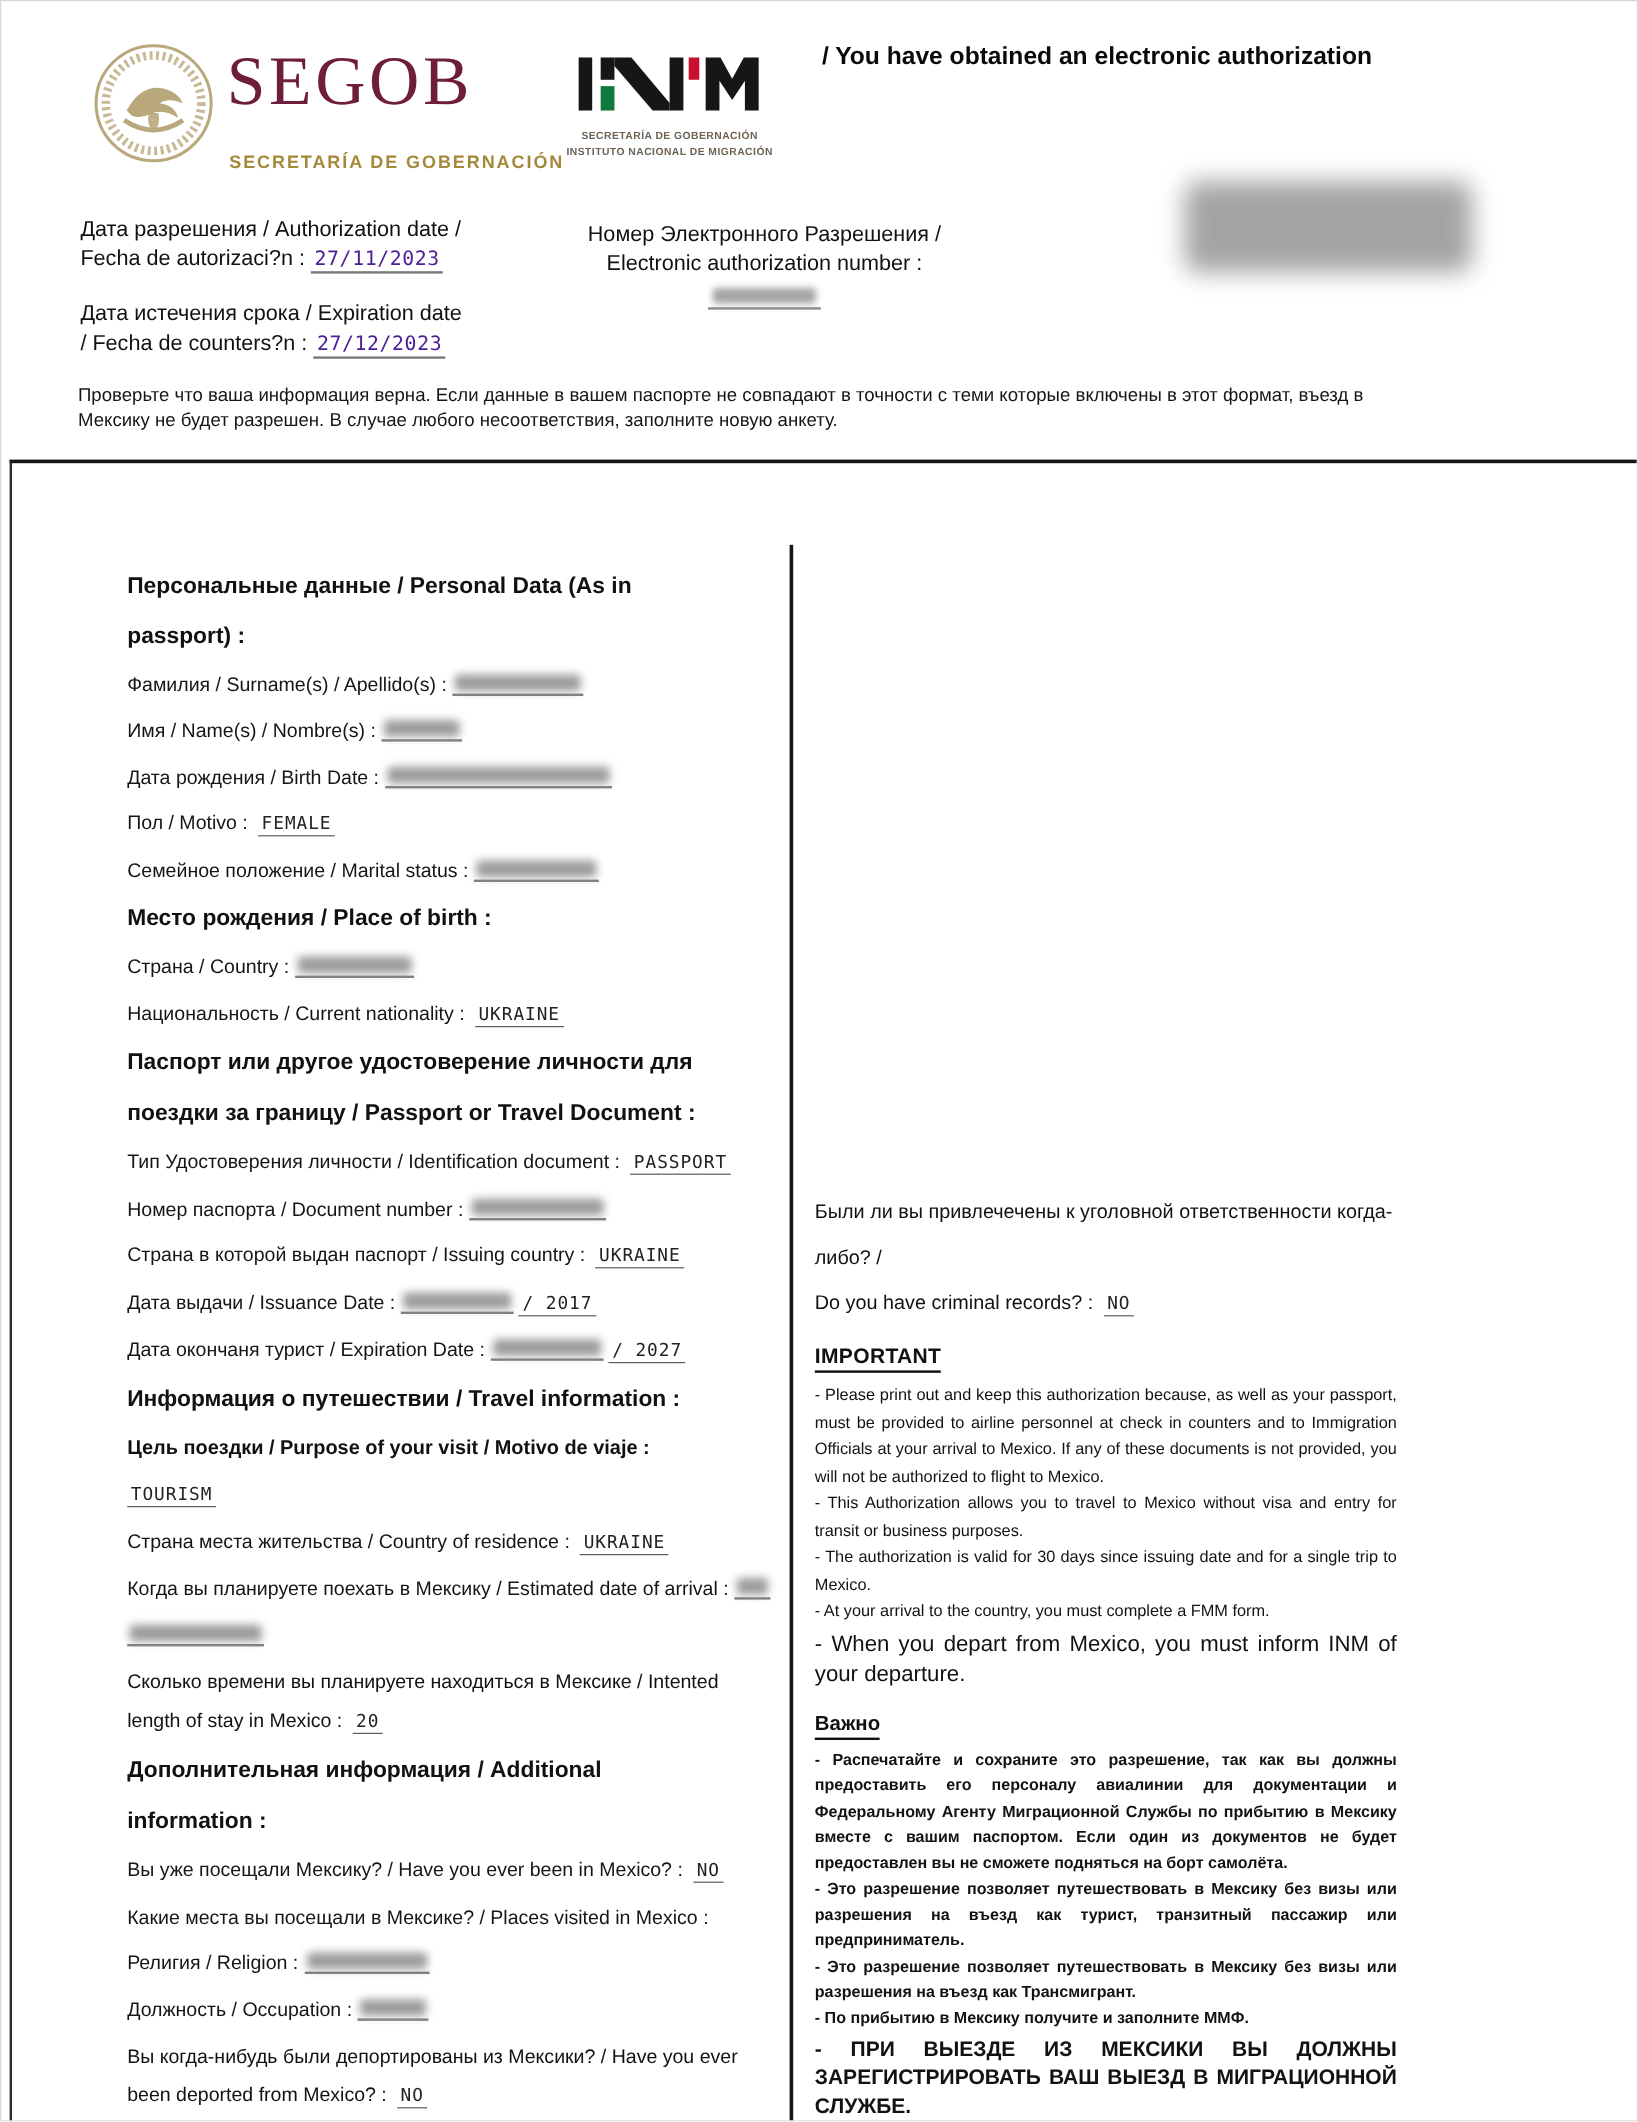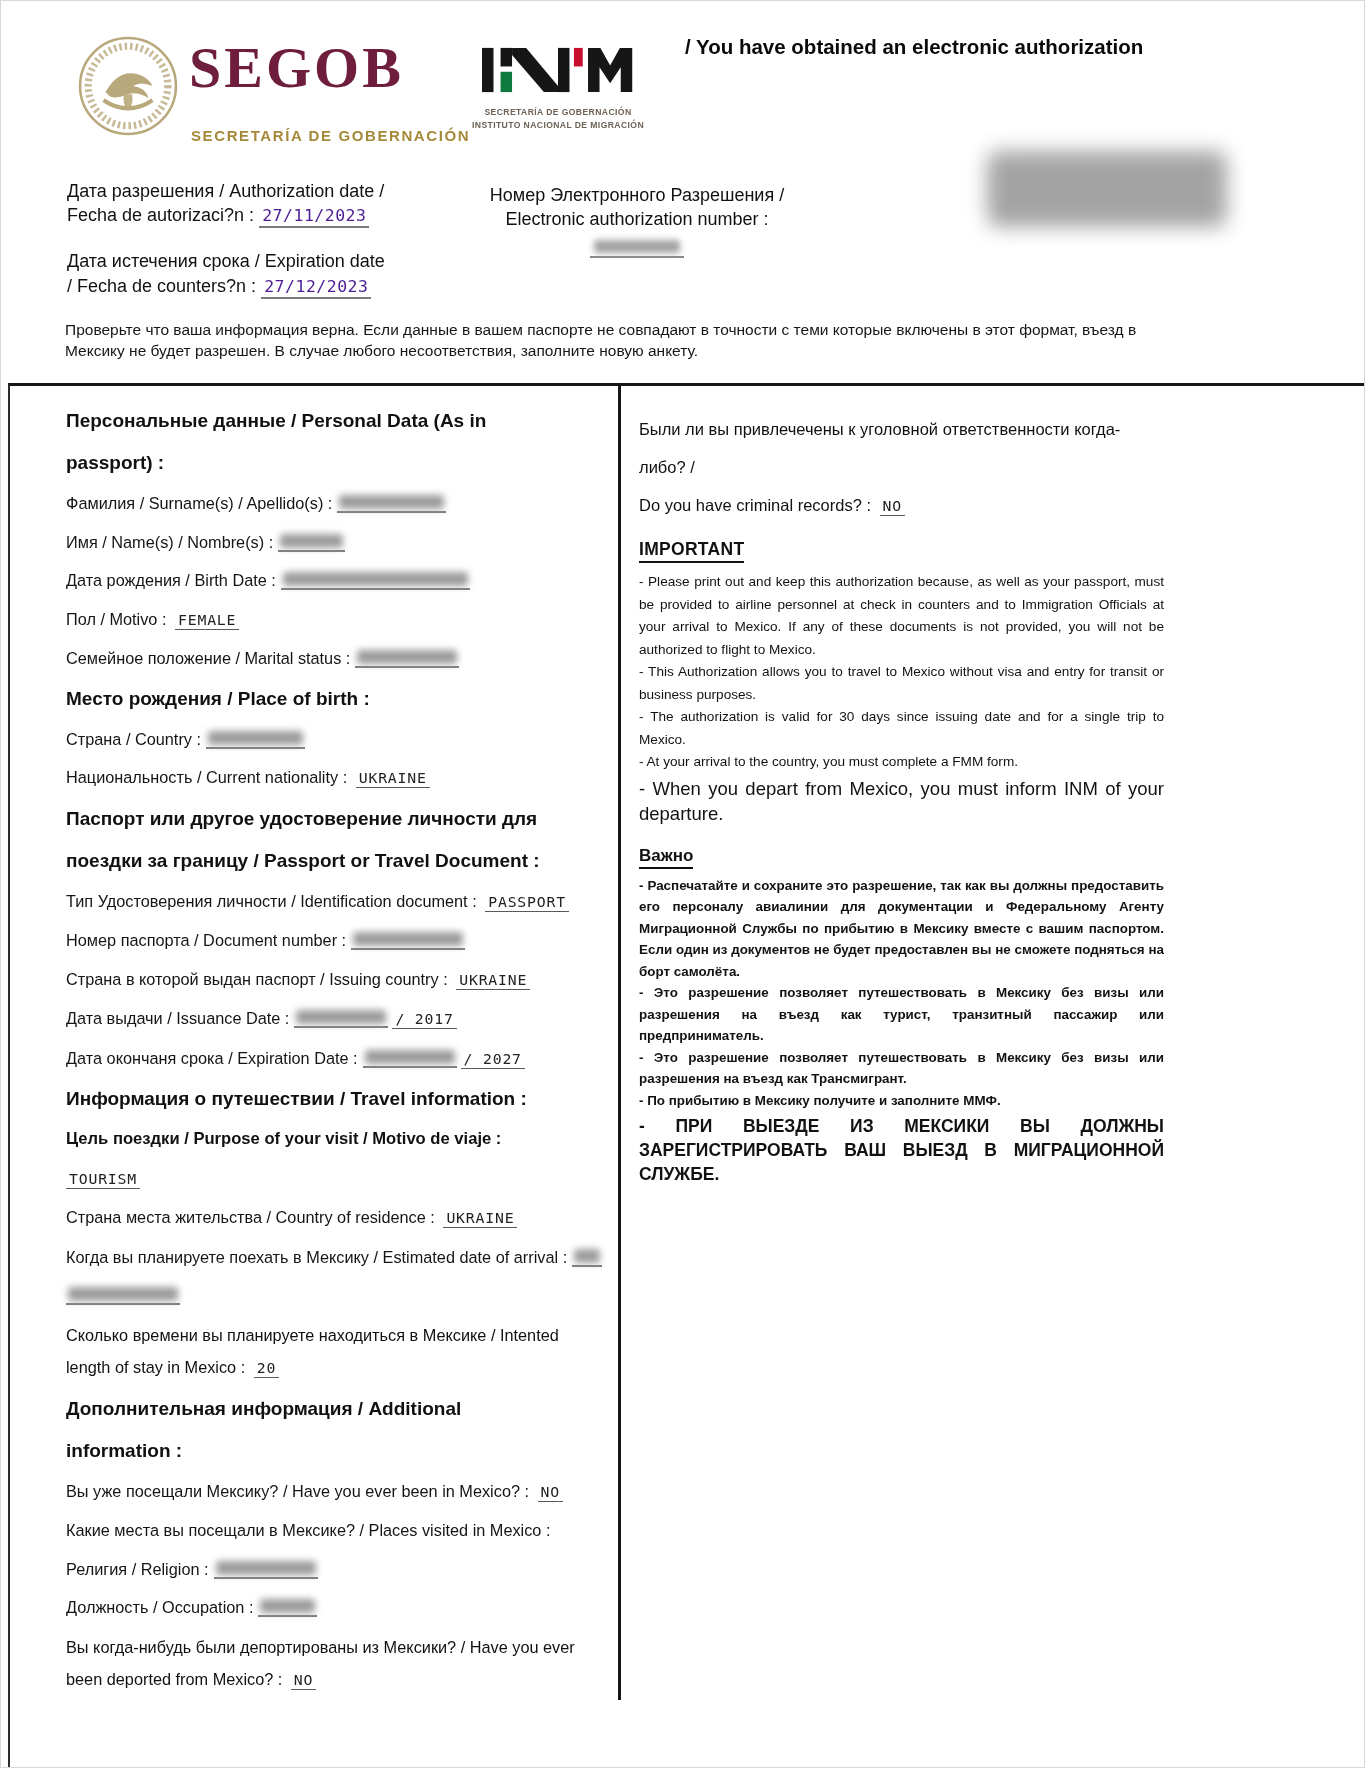--- a/index.html
+++ b/index.html
@@ -7,21 +7,21 @@
     position:relative; width:1365px; height:1768px; margin:0 auto;
     background:#fff; color:#111;
     font-family:"Liberation Sans","DejaVu Sans",sans-serif;
     border:1px solid #d8d8d8; box-sizing:border-box; overflow:hidden;
   }
 
   
   .coat { position:absolute; left:76px; top:34px; width:102px; height:102px; }
   .segob-word {
     position:absolute; left:188px; top:38px; line-height:1;
-    font-family:"Liberation Serif","DejaVu Serif",serif; font-weight:bold;
+    font-family:"Liberation Serif","DejaVu Serif",serif; font-weight:normal;
     font-size:58px; letter-spacing:3px; color:var(--segob-maroon,#6e1d3c);
   }
   .segob-sub {
     position:absolute; left:190px; top:126px; font-size:15px; font-weight:bold;
     color:var(--segob-gold,#a5893a); letter-spacing:1.6px;
   }
   .inm { position:absolute; left:462px; top:42px; width:190px; text-align:center; }
   .inm svg { width:152px; height:54px; }
   .inm-sub { margin-top:5px; font-size:8.6px; font-weight:bold; color:#6d6156; letter-spacing:.4px; line-height:1.5; }
   .doc-title { position:absolute; left:684px; top:34px; margin:0; width:600px;
@@ -38,21 +38,21 @@
   .authnum-redact i { display:block; height:13px; background:#a3a3a3; filter:blur(3px);
                       border-radius:3px; margin:0 4px 3px; }
   .redact-big { position:absolute; left:986px; top:150px; width:240px; height:76px;
                 background:#8d8d8d; border-radius:12px; filter:blur(10px); opacity:.8; }
   .notice { position:absolute; left:64px; top:318px; width:1110px; margin:0;
             font-size:15.5px; line-height:21px; color:#161616; }
 
   
   .content { position:absolute; left:7px; right:0; top:382px; bottom:0;
              border-top:3px solid #161616; border-left:2px solid #2c2c2c;
-             display:flex; align-items:flex-start; }
+             display:flex; align-items:flex-end;padding-left:40px; }
   .col-left  { width:611px; box-sizing:border-box; border-right:3px solid #161616;
                padding:14px 24px 0 56px; }
   .col-right { flex:1; box-sizing:border-box; padding:24px 200px 0 18px; }
 
   .col-left h2 { font-size:19px; font-weight:bold; line-height:42px; margin:0; max-width:505px; }
   .mt10 { margin-top:10px; } .mt12 { margin-top:12px; } .mt16 { margin-top:16px; } .mt30 { margin-top:30px; }
 
   .row    { font-size:16.3px; line-height:38.5px; color:#151515; }
   .row-2l { font-size:16.3px; line-height:32px; padding:4px 0; }
   .nowrap { white-space:nowrap; }
@@ -184,21 +184,21 @@
         <span>Номер паспорта / Document number :</span><span class="redact"><i class="w110"></i></span>
       </div>
       <div class="row">
         <span>Страна в которой выдан паспорт / Issuing country :</span>
         <span class="val">UKRAINE</span>
       </div>
       <div class="row">
         <span>Дата выдачи / Issuance Date :</span><span class="redact"><i class="w90"></i></span><span class="val">/ 2017</span>
       </div>
       <div class="row">
-        <span>Дата окончаня срока / Expiration Date :</span><span class="redact"><i class="w90"></i></span><span class="val">/ 2027</span>
+        <span>Дата окончаня турист / Expiration Date :</span><span class="redact"><i class="w90"></i></span><span class="val">/ 2027</span>
       </div>
 
       <h2 class="mt10">Информация о путешествии / Travel information :</h2>
       <div class="purpose-label">Цель поездки / Purpose of your visit / Motivo de viaje :</div>
       <div class="row">
         <span class="val" style="margin-left:0">TOURISM</span>
       </div>
       <div class="row">
         <span>Страна места жительства / Country of residence :</span>
         <span class="val">UKRAINE</span>

